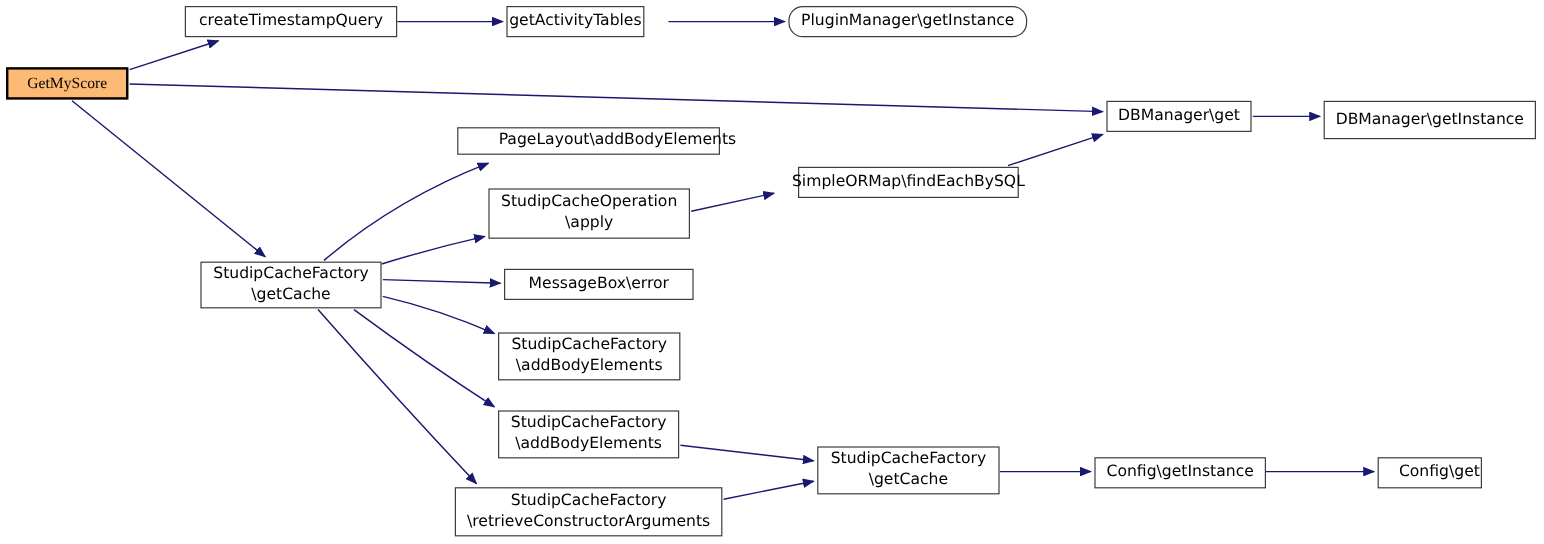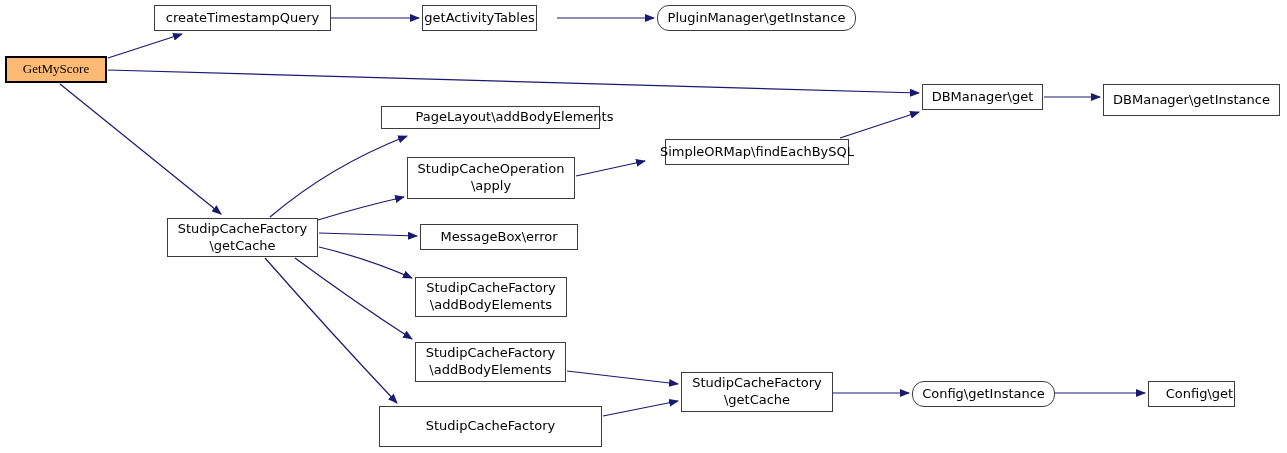--- a/index.html
+++ b/index.html
@@ -107,25 +107,26 @@
       <div class="node" style="left: 415px; top: 277px; width: 152px; height: 40px;">
         <div>StudipCacheFactory</div>
         <div>\addBodyElements</div>
       </div>
       <div class="node" style="left: 415px; top: 342px; width: 151px; height: 40px;">
         <div>StudipCacheFactory</div>
         <div>\addBodyElements</div>
       </div>
       <div class="node" style="left: 379px; top: 406px; width: 223px; height: 41px;">
         <div>StudipCacheFactory</div>
+        <div>\retrieveConstructorArguments</div>
       </div>
       <div class="node" style="left: 681px; top: 372px; width: 152px; height: 40px;">
         <div>StudipCacheFactory</div>
         <div>\getCache</div>
       </div>
-      <div class="node" style="left: 912px; top: 381px; width: 143px; height: 26px; border-radius: 12px;">
+      <div class="node" style="left: 912px; top: 381px; width: 143px; height: 26px;">
         <div>Config\getInstance</div>
       </div>
       <div class="node" style="left: 1148px; top: 381px; width: 87px; height: 26px; padding-left: 16px;">
         <div>Config\get</div>
       </div>
     </div>
 </div>
 
 </body></html>

